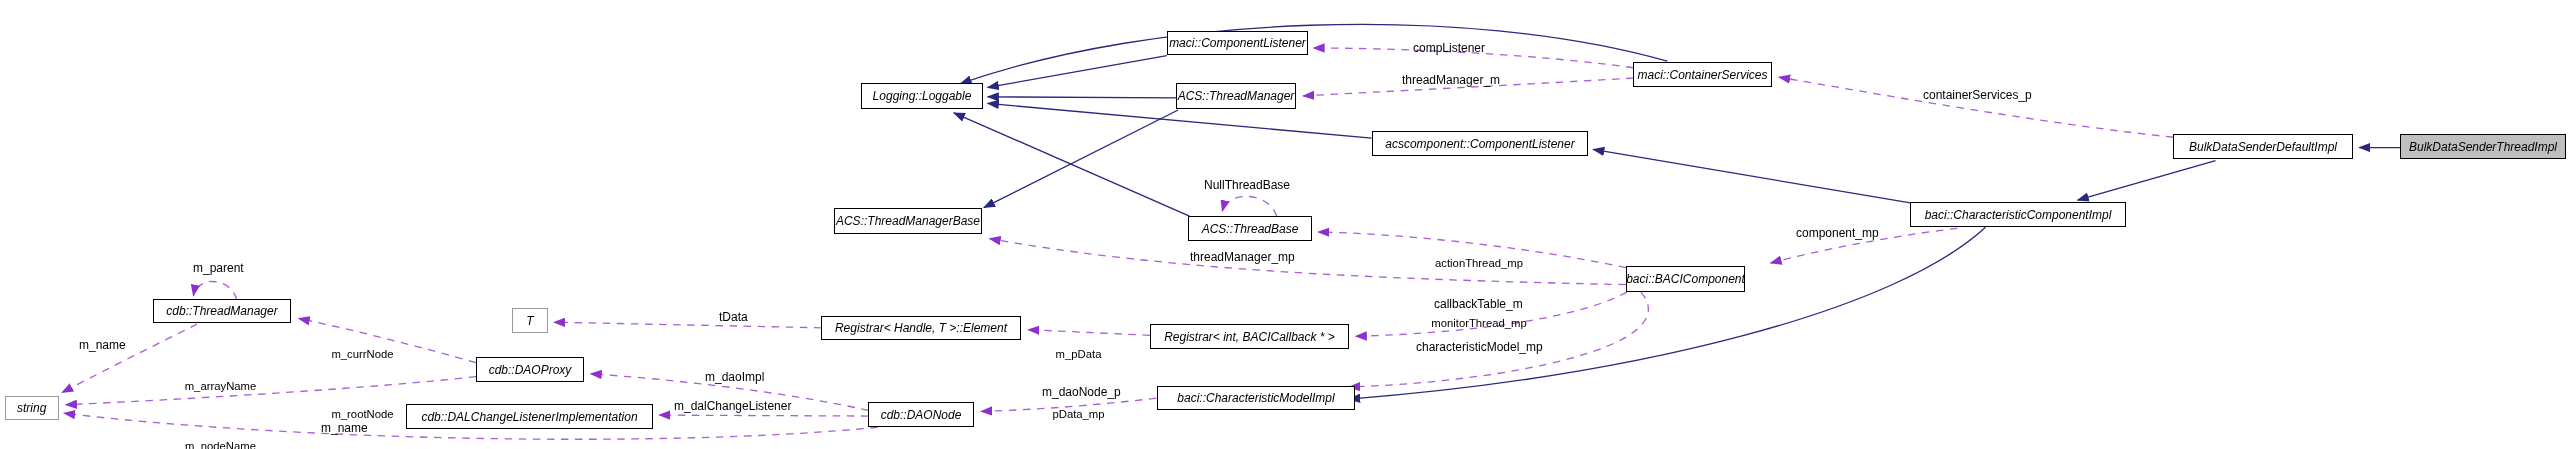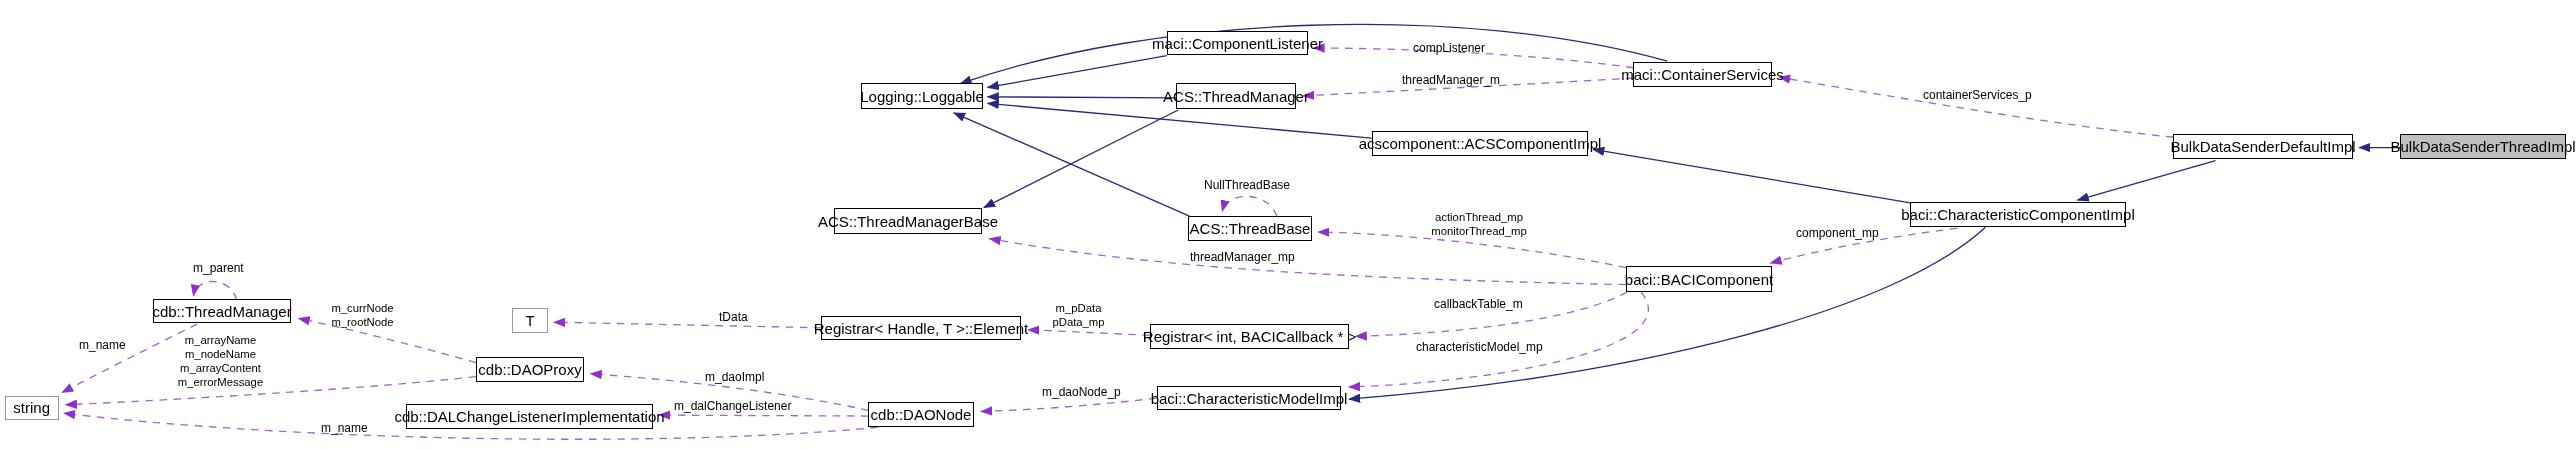--- a/index.html
+++ b/index.html
@@ -2,27 +2,27 @@
 <html style="font-size:15px"><head>
 <meta charset="utf-8">
 <style>
   html,body{margin:0;padding:0;background:#ffffff;}
   #canvas{position:relative;width:2576px;height:450px;background:#ffffff;overflow:hidden;
           font-family:"Liberation Sans","DejaVu Sans",sans-serif;}
   #edges{position:absolute;left:0;top:0;width:2576px;height:450px;}
   .inh{fill:none;stroke:#28287e;stroke-width:1.4;}
   .use{fill:none;stroke:#a95fd5;stroke-width:1.4;stroke-dasharray:8 7;}
   .node{position:absolute;box-sizing:border-box;background:#ffffff;border:0.9px solid #000000;
-        display:flex;align-items:center;justify-content:center;font-size:15px;color:#000;
-        white-space:nowrap;z-index:2;}
+        display:flex;align-items:center;justify-content:center;font-size:12px;color:#000;
+        white-space:nowrap;z-index:2;font-style:italic;}
   .node.external{border-color:#9a9a9a;}
   .node.focus{background:#bfbfbf;border-width:1.4px;font-weight:normal;}
   .elabel{position:absolute;font-size:12px;color:#000;white-space:nowrap;z-index:3;line-height:12.2px;}
   .elabel-block{position:absolute;font-size:11.3px;color:#000;text-align:center;z-index:3;line-height:14px;}
-  .elabel-block div{white-space:nowrap;}
+  .elabel-block div{white-space:nowrap;margin-top:46px;}
 </style>
 </head>
 <body>
 
 <div id="canvas">
 
   <svg id="edges" viewBox="0 0 2744 479" xmlns="http://www.w3.org/2000/svg">
     <defs>
       <marker id="arrInh" markerWidth="14" markerHeight="10" refX="12" refY="5" orient="auto" markerUnits="userSpaceOnUse">
         <path d="M0,0 L13,5 L0,10 z" fill="#28287e"></path>
@@ -61,30 +61,30 @@
     <path class="use" d="M 507,401 C 400,413 220,424 70,431" marker-end="url(#arrUse)"></path>
     <path class="use" d="M 210,345 C 160,370 100,400 66,418" marker-end="url(#arrUse)"></path>
     <path class="use" d="M 935,455 C 700,478 300,468 68,440" marker-end="url(#arrUse)"></path>
     <path class="use" d="M 252,319 C 246,295 210,293 206,315" marker-end="url(#arrUse)"></path>
   </svg>
 
   <div class="node" style="left:861px;top:83px;width:122px;height:26px">Logging::Loggable</div>
   <div class="node" style="left:1167px;top:31px;width:141px;height:24.4px">maci::ComponentListener</div>
   <div class="node" style="left:1176px;top:83px;width:120px;height:26px">ACS::ThreadManager</div>
   <div class="node" style="left:1633px;top:62px;width:139px;height:25px">maci::ContainerServices</div>
-  <div class="node" style="left:1372px;top:131px;width:216px;height:25px">acscomponent::ACSComponentImpl</div>
+  <div class="node" style="left:1372px;top:131px;width:216px;height:25px">acscomponent::ComponentListener</div>
   <div class="node" style="left:2173px;top:134px;width:180px;height:25px">BulkDataSenderDefaultImpl</div>
   <div class="node focus" style="left:2400px;top:134px;width:166px;height:25px">BulkDataSenderThreadImpl</div>
   <div class="node" style="left:1910px;top:202px;width:216px;height:25px">baci::CharacteristicComponentImpl</div>
   <div class="node" style="left:834px;top:208px;width:148px;height:26px">ACS::ThreadManagerBase</div>
   <div class="node" style="left:1188px;top:216px;width:124px;height:25px">ACS::ThreadBase</div>
-  <div class="node" style="left:1626px;top:266px;width:146px;height:26px">baci::BACIComponent</div>
+  <div class="node" style="left:1626px;top:266px;width:119px;height:26px">baci::BACIComponent</div>
   <div class="node" style="left:821px;top:316px;width:200px;height:24.4px">Registrar&lt; Handle, T &gt;::Element</div>
   <div class="node" style="left:1150px;top:324px;width:199px;height:25px">Registrar&lt; int, BACICallback * &gt;</div>
-  <div class="node" style="left:1157px;top:386px;width:184px;height:24.4px">baci::CharacteristicModelImpl</div>
+  <div class="node" style="left:1157px;top:386px;width:198px;height:24.4px">baci::CharacteristicModelImpl</div>
   <div class="node" style="left:868px;top:402px;width:106px;height:25px">cdb::DAONode</div>
   <div class="node" style="left:476px;top:357px;width:108px;height:25px">cdb::DAOProxy</div>
   <div class="node" style="left:406px;top:404px;width:247px;height:25px">cdb::DALChangeListenerImplementation</div>
   <div class="node" style="left:153px;top:299px;width:138px;height:24.4px">cdb::ThreadManager</div>
   <div class="node external" style="left:512px;top:308px;width:36px;height:25px">T</div>
   <div class="node external" style="left:4.7px;top:396px;width:54px;height:23.5px">string</div>
 
   <div class="elabel" style="left:1413px;top:42px">compListener</div>
   <div class="elabel" style="left:1402px;top:74px">threadManager_m</div>
   <div class="elabel" style="left:1923px;top:89px">containerServices_p</div>

